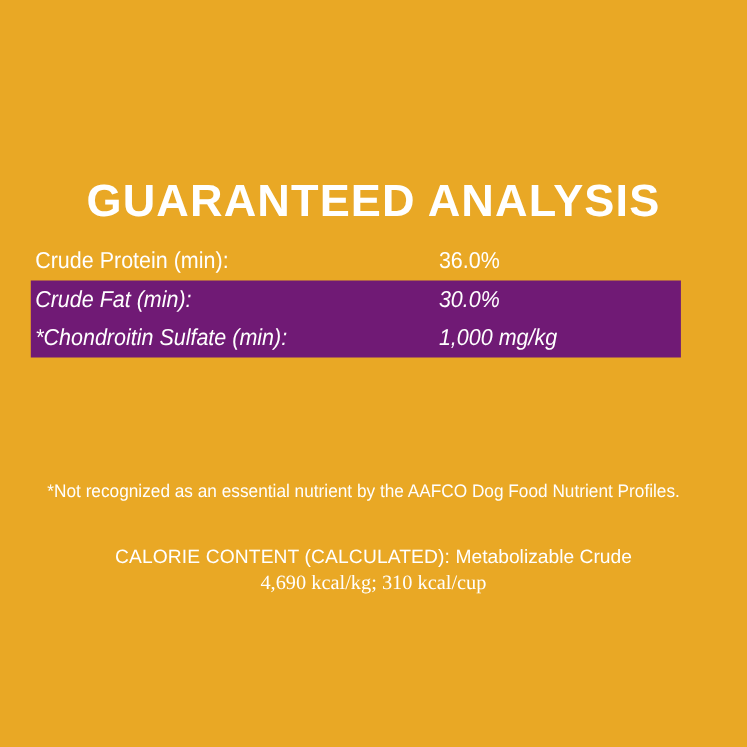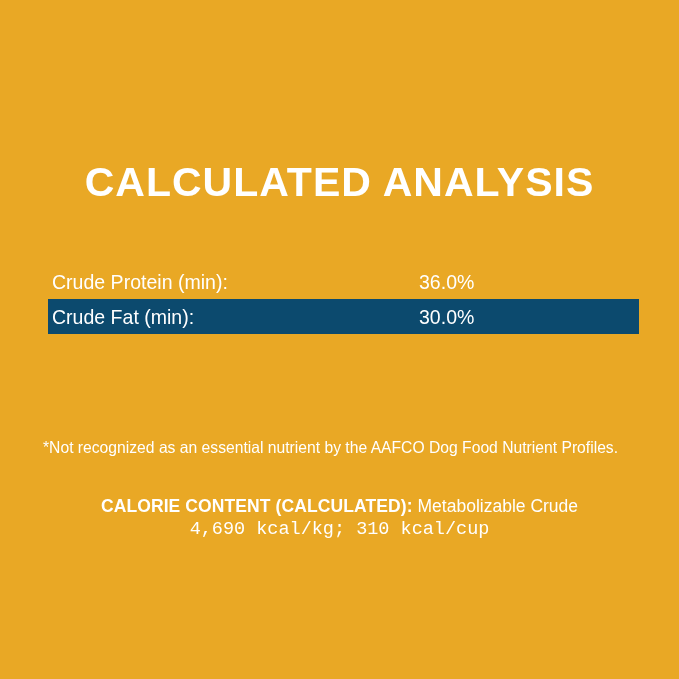--- a/index.html
+++ b/index.html
@@ -33,35 +33,35 @@
     font-weight: bold;
     font-size: 41px;
     letter-spacing: 1.0px;
     line-height: 44px;
     white-space: nowrap;
   }
 
   
   #analysis-table {
     position: absolute;
-    left: 48px;
+    left: 28px;
     top: 220px;
     width: 591px;
-    margin-top: 44px;
   }
 
   .analysis-row {
     position: relative;
     height: 35px;
     display: flex;
     align-items: center;
     box-sizing: border-box;
   }
   .analysis-row.striped {
-    background: #0c4a6e;
+    background: #701a75;
+    font-style: italic;
   }
 
   .row-label {
     position: absolute;
     left: 4px;
     color: #FFFFFF;
     font-family: "Liberation Sans Narrow", "Liberation Sans", sans-serif;
     font-size: 21px;
     line-height: 24px;
     white-space: nowrap;
@@ -104,56 +104,60 @@
     text-align: center;
     color: #FFFFFF;
   }
   #calorie-line-1 {
     font-family: "Liberation Sans Narrow", "Liberation Sans", sans-serif;
     font-size: 17.5px;
     line-height: 24px;
     white-space: nowrap;
   }
   #calorie-heading {
-    font-weight: bold;
+    font-weight: normal;
     letter-spacing: 0.1px;
     text-align: right;
   }
   #calorie-descriptor {
     font-weight: normal;
   }
   #calorie-line-2 {
-    font-family: Liberation Mono, monospace;
+    font-family: Liberation Serif, serif;
     font-size: 18.5px;
     line-height: 24px;
     white-space: nowrap;
   }
 </style>
 </head>
 <body>
 
 <div id="panel">
 
-  <div id="ga-title">CALCULATED ANALYSIS</div>
+  <div id="ga-title">GUARANTEED ANALYSIS</div>
 
   <div id="analysis-table">
 
     <div class="analysis-row">
       <span class="row-label">Crude Protein (min):</span>
       <span class="row-value">36.0%</span>
     </div>
 
     <div class="analysis-row striped">
       <span class="row-label">Crude Fat (min):</span>
       <span class="row-value">30.0%</span>
     </div>
 
 
 
 
+    <div class="analysis-row striped">
+      <span class="row-label">*Chondroitin Sulfate (min):</span>
+      <span class="row-value">1,000 mg/kg</span>
+    </div>
 
   </div>
 
   <div id="footnote">*Not recognized as an essential nutrient by the AAFCO Dog Food Nutrient Profiles.</div>
 
   <div id="calorie-block">
     <div id="calorie-line-1">
       <span id="calorie-heading">CALORIE CONTENT (CALCULATED):</span>
       <span id="calorie-descriptor">Metabolizable Crude</span>
     </div>

